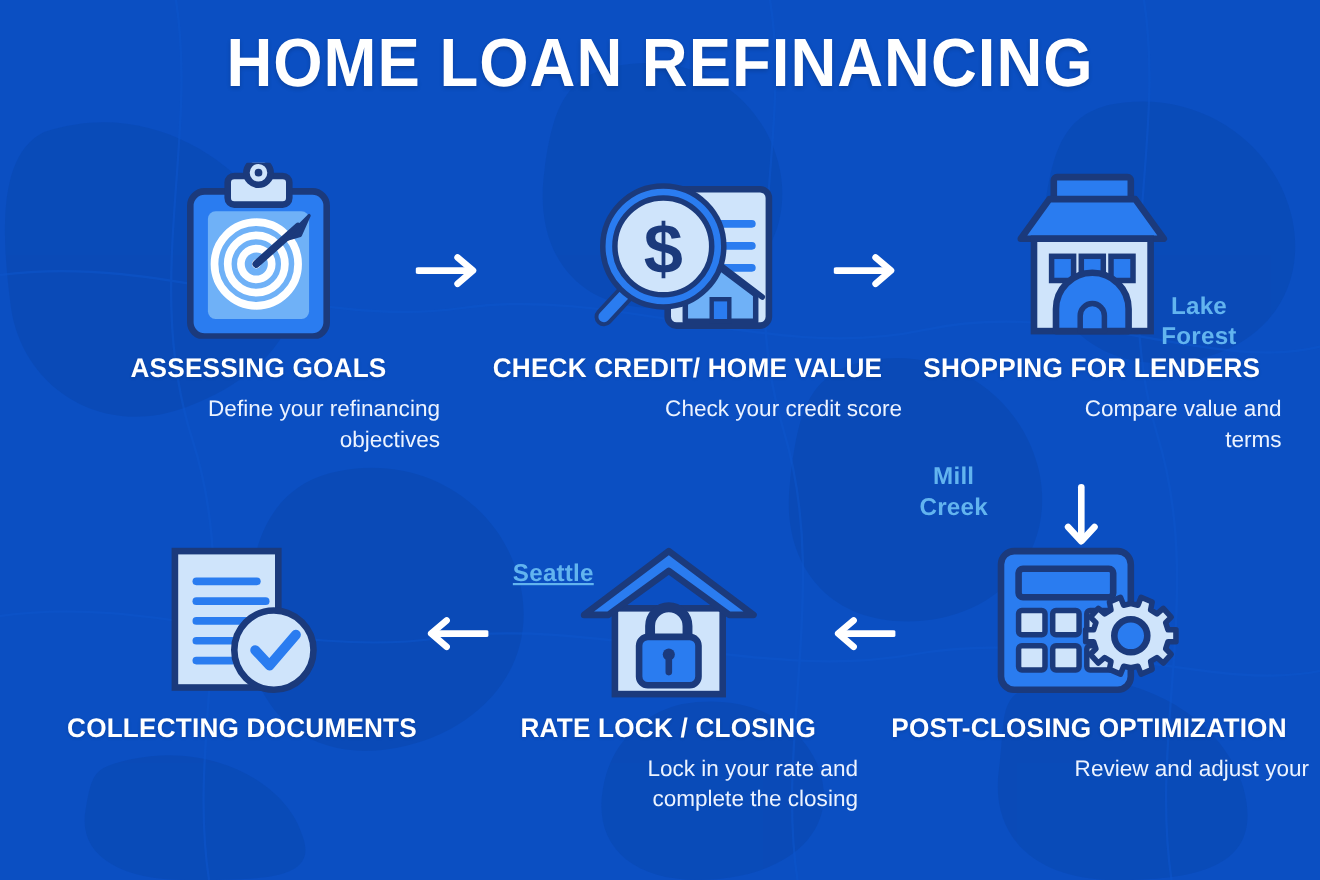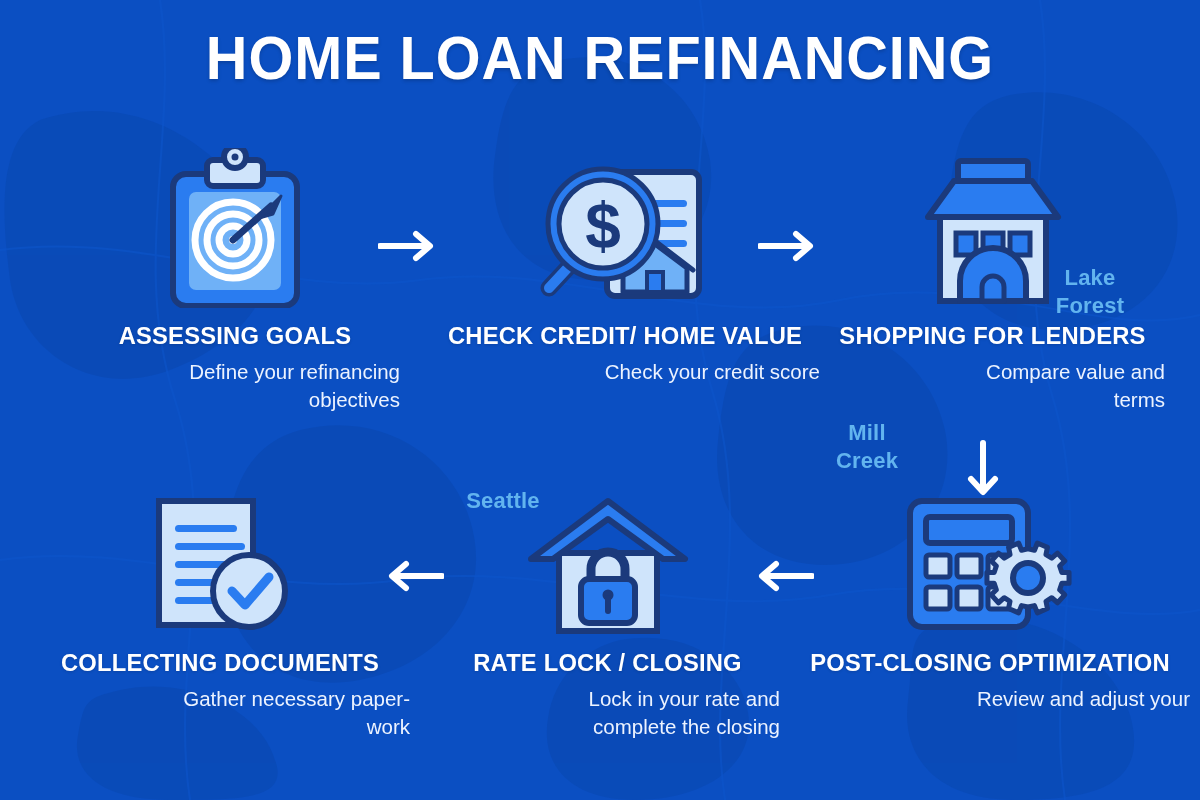--- a/index.html
+++ b/index.html
@@ -178,21 +178,21 @@
 <div class="city-label" style="left:1044px;top:264px;width:92px;">
   <div>Lake</div>
   <div>Forest</div>
 </div>
 
 <div class="city-label" style="left:828px;top:419px;width:78px;">
   <div>Mill</div>
   <div>Creek</div>
 </div>
 
-<div class="city-label" style="left:458px;top:487px;width:90px;">
+<div class="city-label" style="left:458px;top:507px;width:90px;text-decoration:underline;">
   <div>Seattle</div>
 </div>
 
 <svg class="arrow" style="left:960px;top:440px;" width="46" height="62" viewBox="0 0 46 62">
   <path d="M23,3 L23,50" stroke="#ffffff" stroke-width="6" stroke-linecap="round"></path>
   <path d="M11,39 L23,52 L35,39" stroke="#ffffff" stroke-width="6" fill="none" stroke-linecap="round" stroke-linejoin="round"></path>
 </svg>
 
 <div class="step" style="left:790px;top:495px;width:400px;">
   <div class="icon-wrap" style="height:140px;">
@@ -268,17 +268,13 @@
       <rect x="40" y="48" width="70" height="7" rx="3.5" fill="#2a7cf0"></rect>
       <rect x="40" y="66" width="56" height="7" rx="3.5" fill="#2a7cf0"></rect>
       <rect x="40" y="84" width="44" height="7" rx="3.5" fill="#2a7cf0"></rect>
       <rect x="40" y="102" width="40" height="7" rx="3.5" fill="#2a7cf0"></rect>
 
       <circle cx="114" cy="96" r="36" fill="#cfe4fb" stroke="#1b3a7c" stroke-width="6"></circle>
       <path d="M97,96 L110,110 L134,82" fill="none" stroke="#2a7cf0" stroke-width="9" stroke-linecap="round" stroke-linejoin="round"></path>
     </svg>
   </div>
   <div class="step-title">COLLECTING DOCUMENTS</div>
-  <div class="step-desc">
-    <div>Gather necessary paper-</div>
-    <div>work</div>
-  </div>
 </div>
 
 </body></html>

